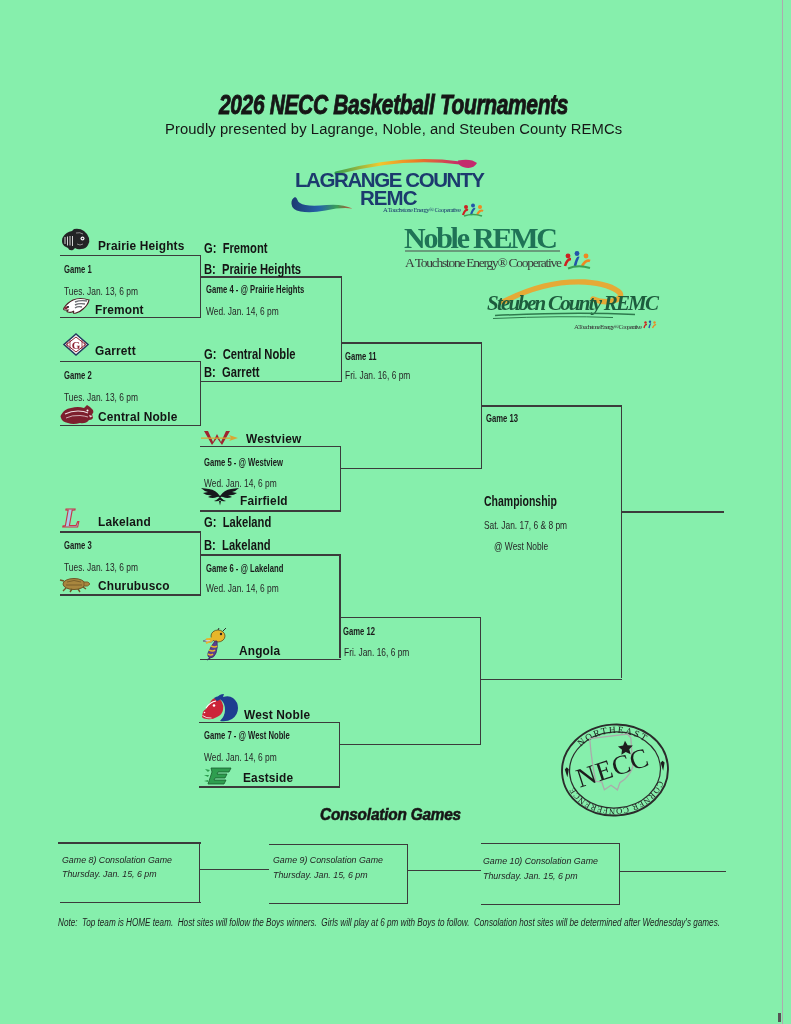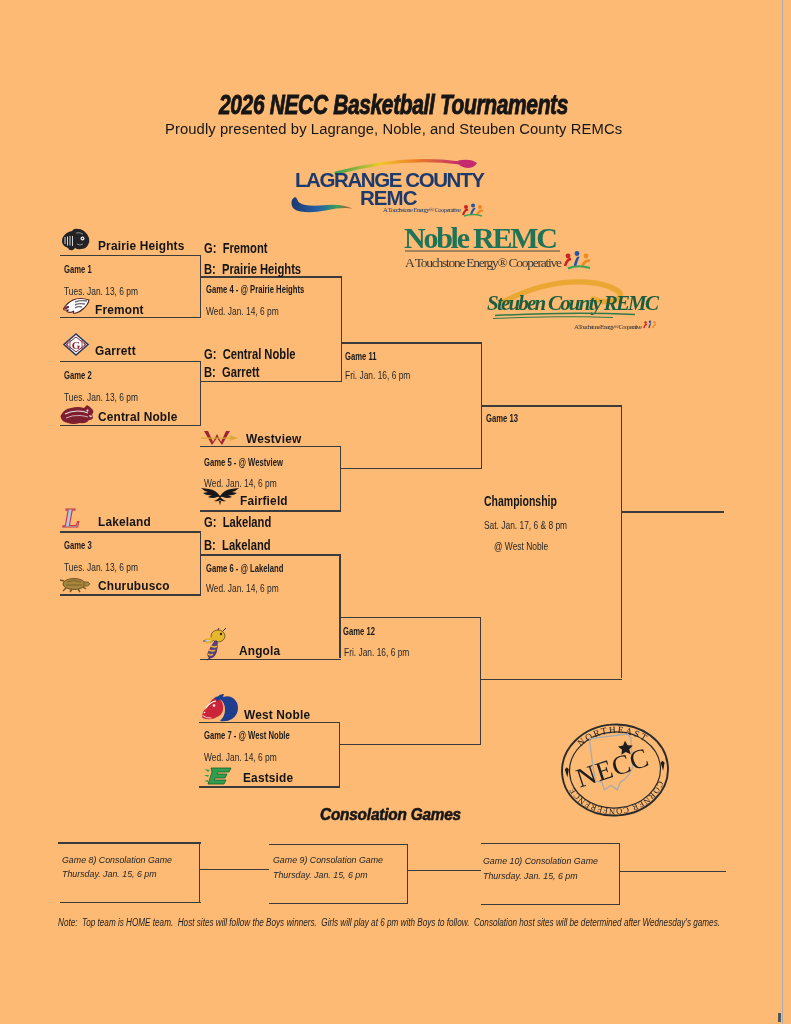--- a/index.html
+++ b/index.html
@@ -1,16 +1,16 @@
 <!DOCTYPE html>
 <html><head>
 <meta charset="utf-8">
 <style>
 html,body{margin:0;padding:0;}
-.page{position:relative;width:791px;height:1024px;background:#fdba74;overflow:hidden;
+.page{position:relative;width:791px;height:1024px;background:#86efac;overflow:hidden;
  font-family:"Liberation Sans",sans-serif;color:#161616;}
 .hl{position:absolute;background:#3b3b3b;height:1.4px;}
 .vl{position:absolute;background:#3b3b3b;width:1.4px;}
 .t{position:absolute;white-space:nowrap;transform-origin:0 0;line-height:1;}
 .team{font-weight:bold;font-size:13.5px;transform:scaleX(.88);letter-spacing:.2px;color:#141414;}
 .gb{font-weight:bold;font-size:14px;transform:scaleX(.80);color:#141414;}
 .gl{font-weight:bold;font-size:10.5px;transform:scaleX(.73);color:#1b1b1b;}
 .dt{font-size:10.5px;transform:scaleX(.80);color:#262626;}
 .cons{font-style:italic;font-size:9.5px;transform:scaleX(.93);color:#242424;}
 svg{position:absolute;overflow:visible;}

